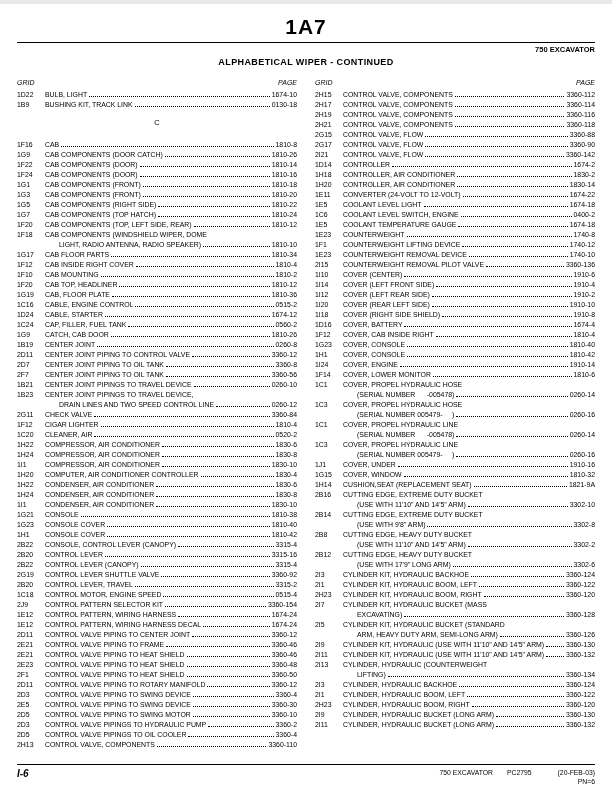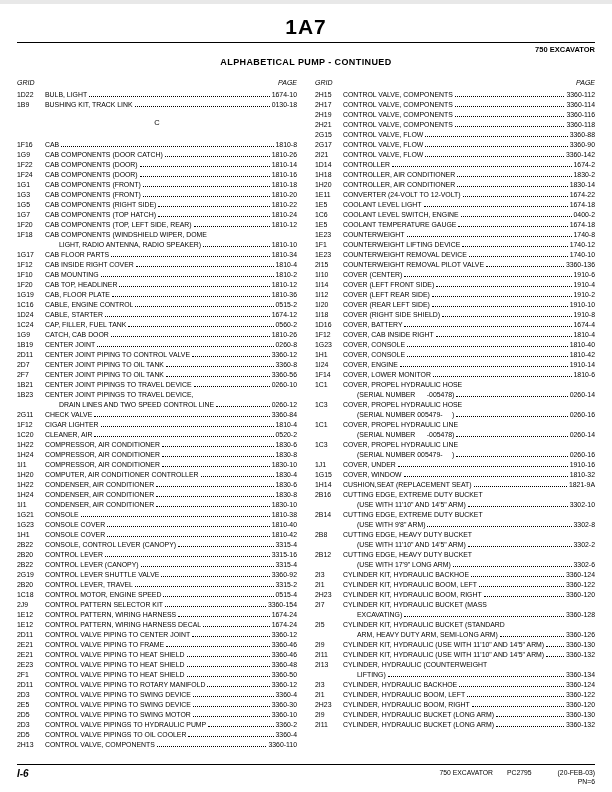--- a/index.html
+++ b/index.html
@@ -99,21 +99,21 @@
   .footer-right .sp2{margin-left:26px;}
 </style>
 </head>
 <body>
 
 <div class="page">
 
   <div class="page-code">1A7</div>
   <div class="header-rule"></div>
   <div class="model-line">750 EXCAVATOR</div>
-  <div class="index-title">ALPHABETICAL PUMP - CONTINUED</div>
+  <div class="index-title">ALPHABETICAL WIPER - CONTINUED</div>
 
   <div class="columns">
     <div class="col">
       <div class="col-head">
         <span>GRID</span>
         <span>PAGE</span>
       </div>
       <div id="left-top">
           <div class="row"><span class="grid-cell">1D22</span><span class="desc">BULB, LIGHT</span><span class="dots"></span><span class="page-cell">1674-10</span></div>
           <div class="row"><span class="grid-cell">1B9</span><span class="desc">BUSHING KIT, TRACK LINK</span><span class="dots"></span><span class="page-cell">0130-18</span></div>

